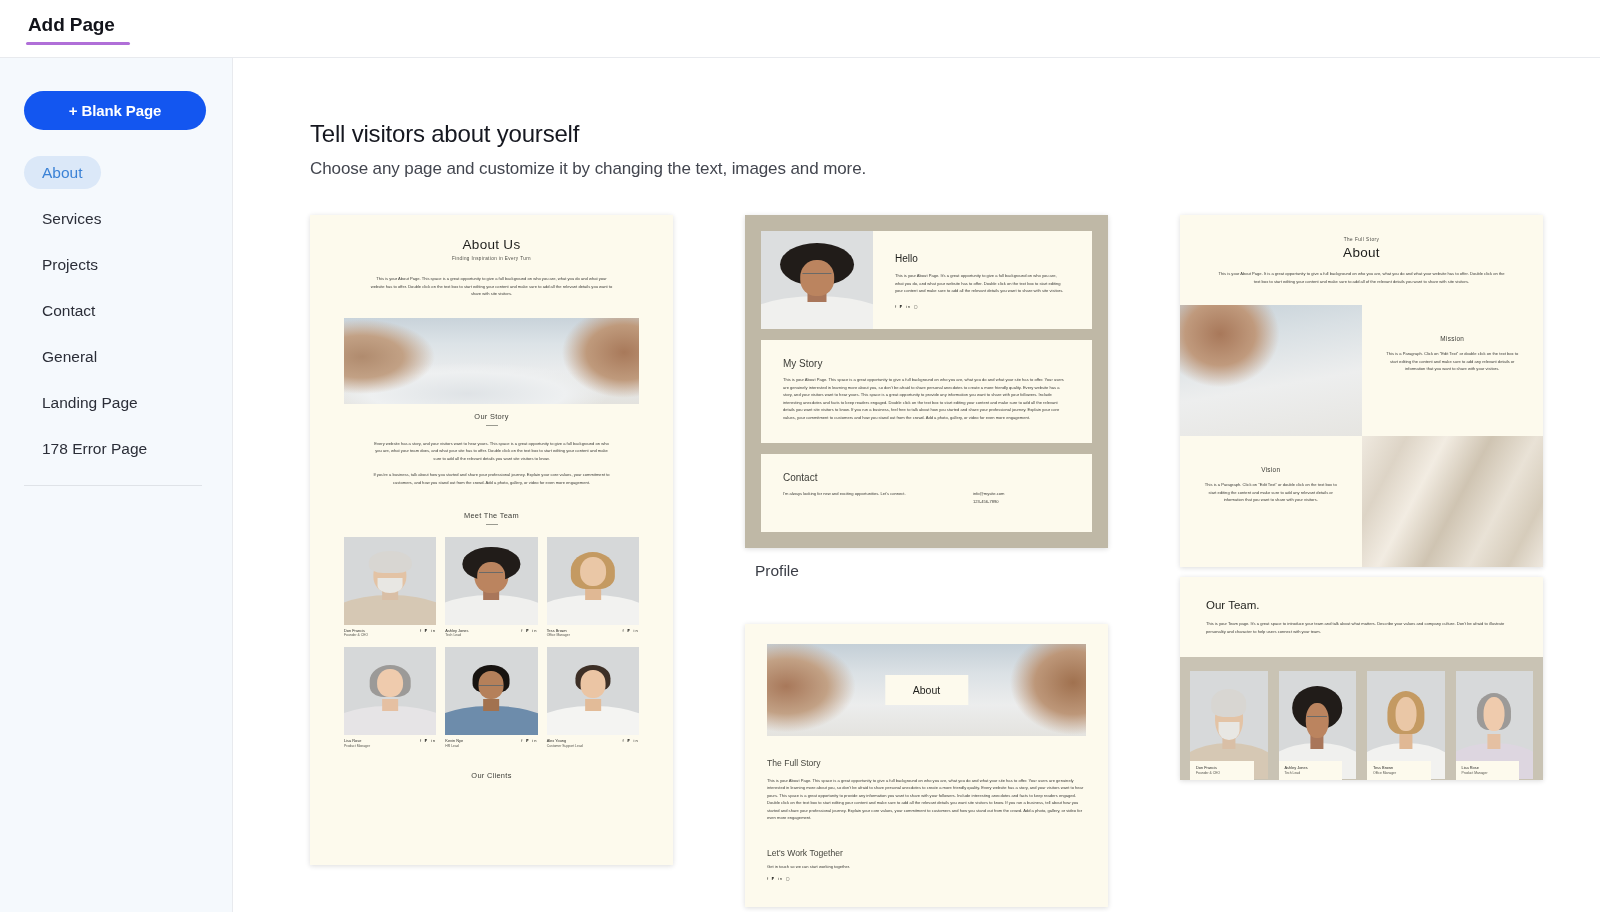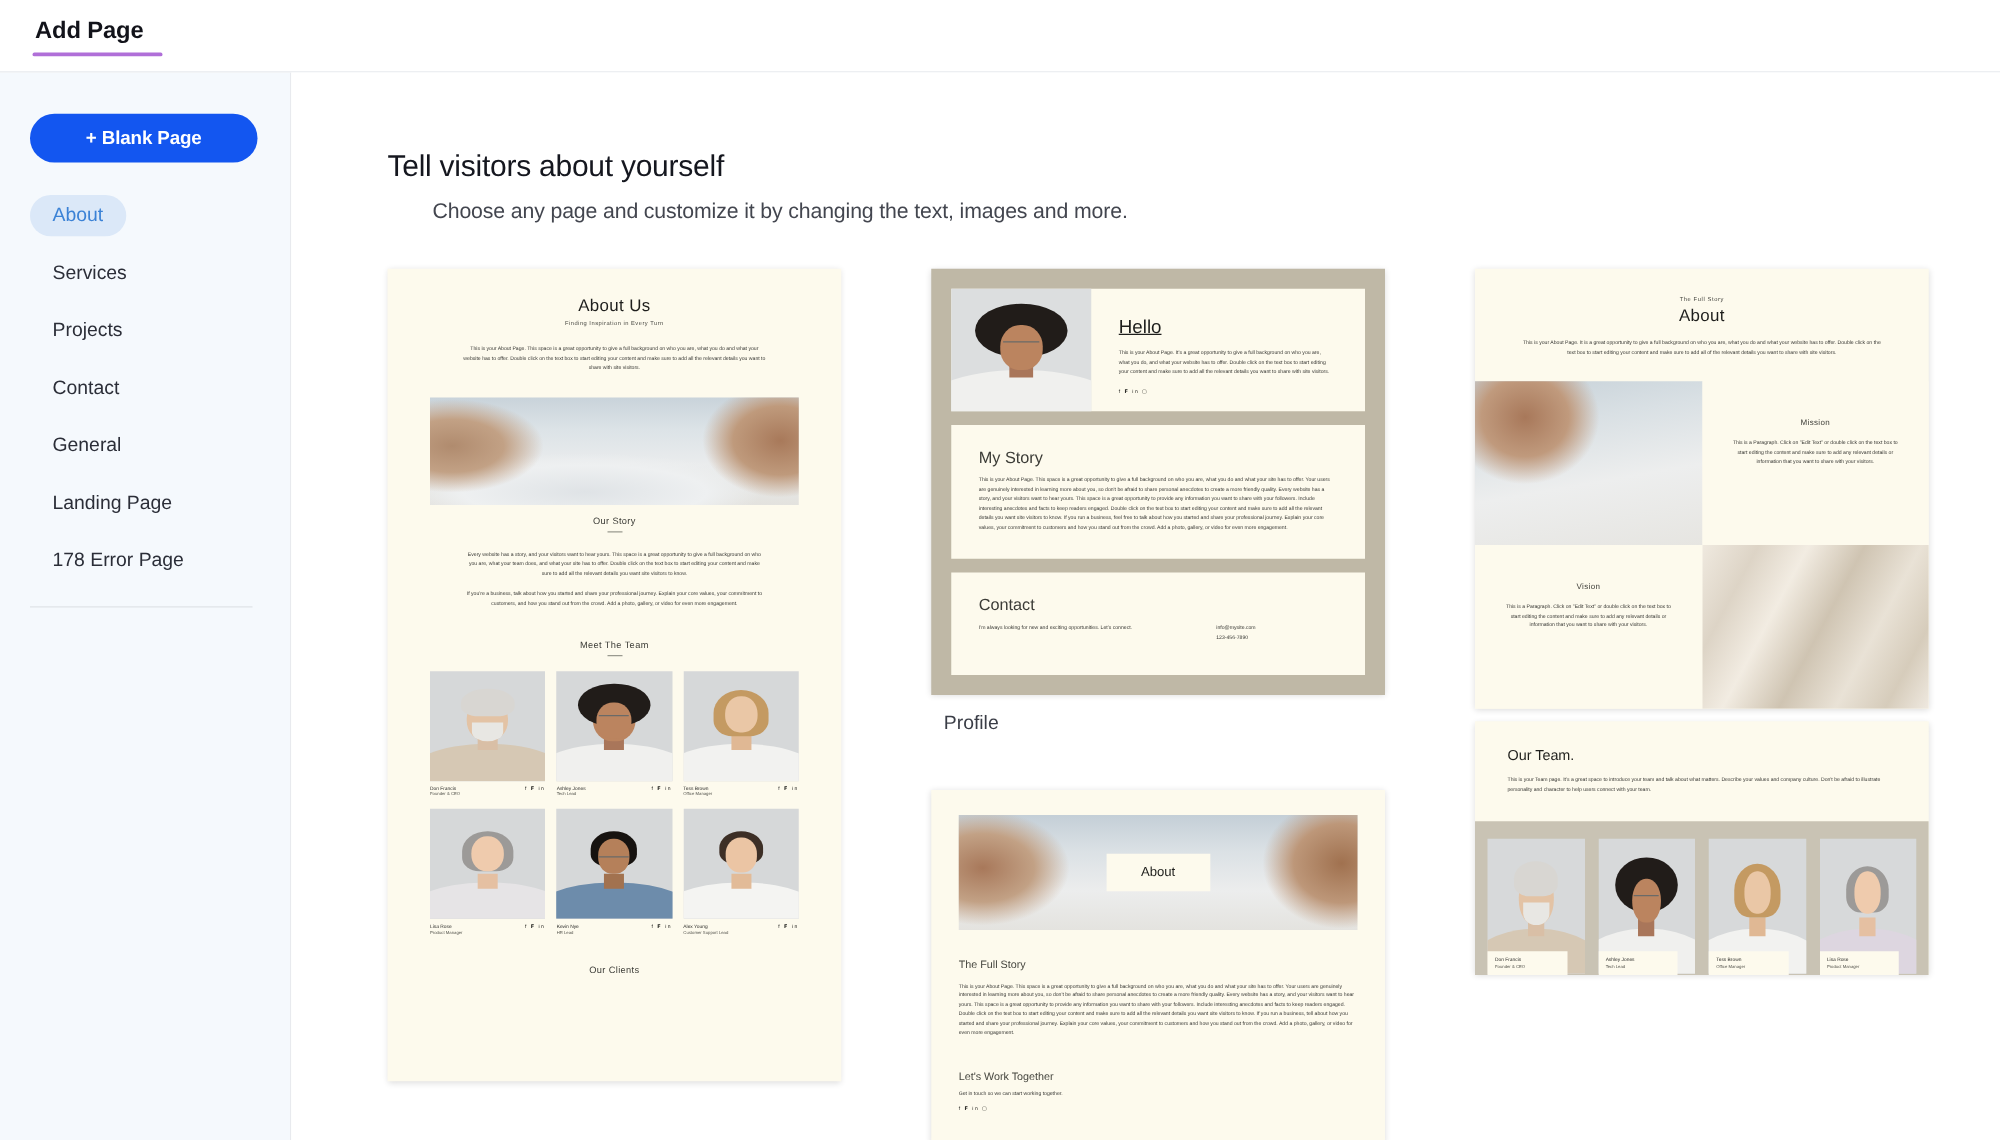--- a/index.html
+++ b/index.html
@@ -85,21 +85,20 @@
     overflow: hidden;
   }
   .main-title {
     font-size: 24px; font-weight: normal; color: #15171f;
     letter-spacing: -0.2px;
   }
   .main-sub {
     font-size: 17px; color: #43464f;
     margin-top: 11px;
     letter-spacing: -0.1px;
-    margin-left: 36px;
   }
 
   
   .gallery {
     margin-top: 36px;
     display: grid;
     grid-template-columns: 363px 363px 363px;
     column-gap: 72px;
     align-items: start;
   }
@@ -158,22 +157,22 @@
 
   
   .c2 { background: #bfb8a6; padding: 16px; }
   .c2-row {
     background: #fdfaed; display: flex; margin-bottom: 11px;
   }
   .c2-photo { width: 112px; height: 98px; background: #dcdedf; position: relative; overflow: hidden; }
   .c2-text { flex: 1; padding: 22px 26px 0 22px; }
   .c2-panel { background: #fdfaed; padding: 18px 22px 22px; margin-bottom: 11px; }
   .c2-panel.last { margin-bottom: 0; padding-bottom: 26px; }
-  .c2-h { font-size: 13px; color: #3c3c37; margin-bottom: 7px; }
-  .c2-hello { font-size: 15px; color: #1e1e1c; font-weight: normal; text-decoration: underline; }
+  .c2-h { font-size: 10px; color: #3c3c37; margin-bottom: 7px; }
+  .c2-hello { font-size: 10px; color: #1e1e1c; font-weight: normal; }
   .contact-cols { display: flex; gap: 60px; }
 
   
   .c3 { padding: 0; }
   .c3-top { padding: 22px 22px 20px; }
   .c3-quad { display: grid; grid-template-columns: 1fr 1fr; }
   .q-img-a {
     height: 131px;
     background:
       radial-gradient(ellipse 48% 60% at 22% 22%, #a8785a 0%, #c09a7d 40%, rgba(192,154,125,0) 68%),

